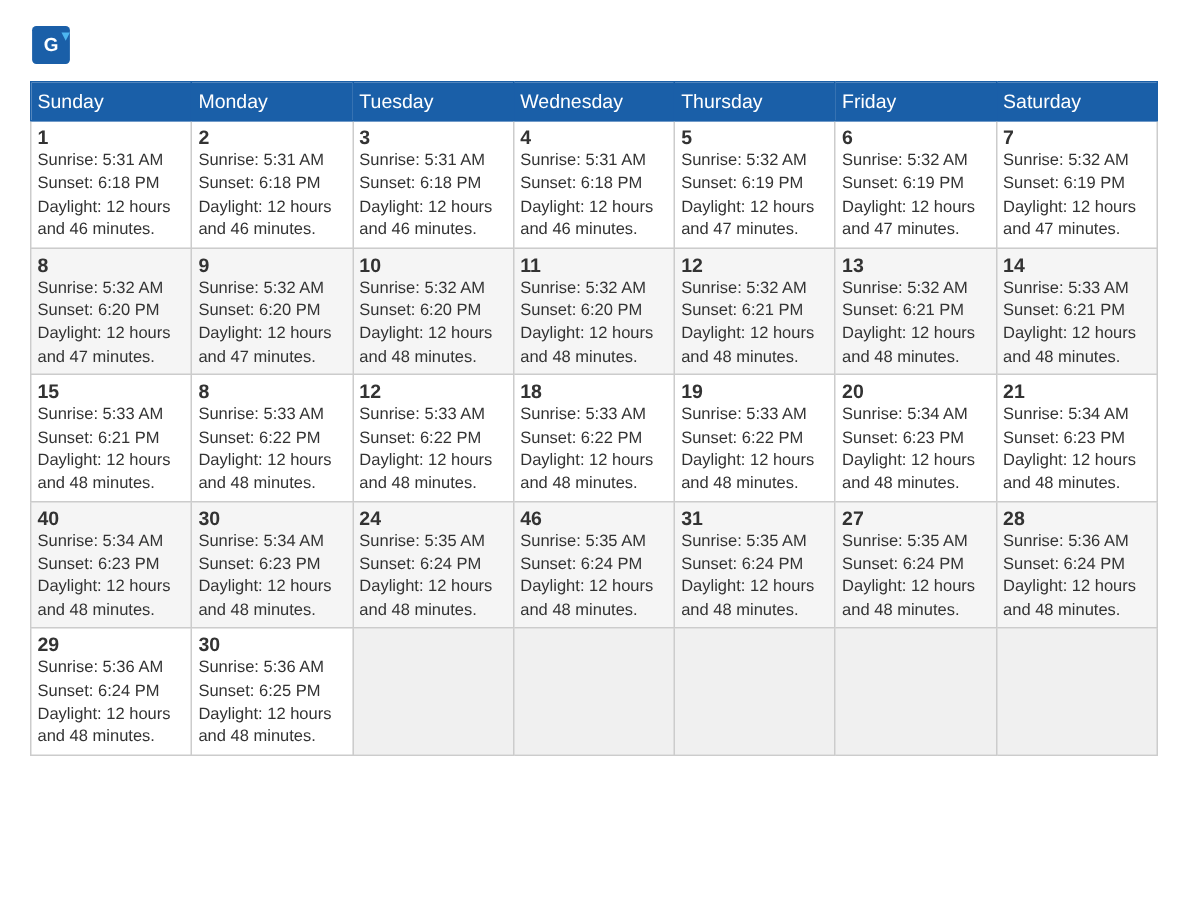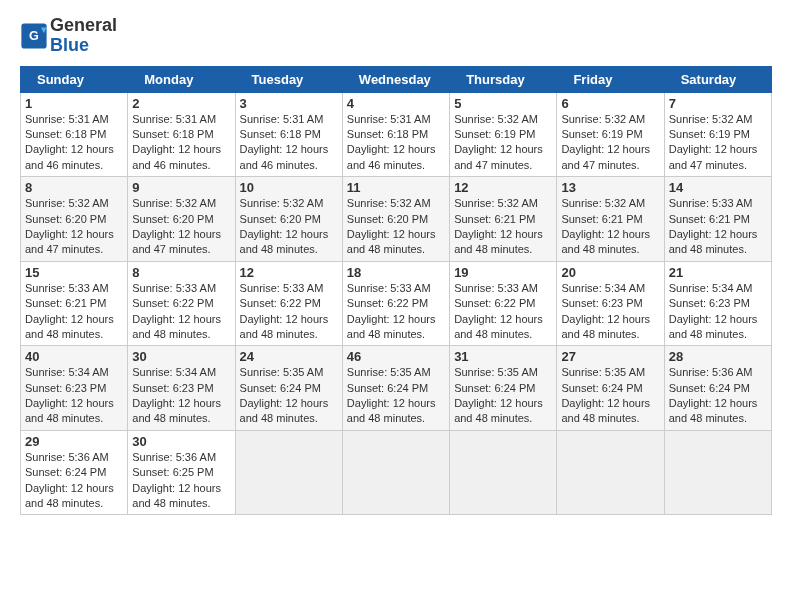--- a/index.html
+++ b/index.html
@@ -43,22 +43,22 @@
     }
     table {
       width: 100%;
       border-collapse: collapse;
       table-layout: fixed;
     }
     thead th {
       background: #1a5fa8;
       color: #fff;
       font-size: 13px;
-      font-weight: bold;
-      padding: 5px 16px;
+      font-weight: normal;
+      padding: 5px 4px;
       text-align: left;
       border: 1px solid #1a5fa8;
     }
     tbody td {
       border: 1px solid #ccc;
       vertical-align: top;
       padding: 3px 4px;
       font-size: 10px;
       color: #333;
       height: 80px;
@@ -86,24 +86,20 @@
 <body>
 
 <div class="container">
   <div class="header">
     <div class="logo">
       <svg class="logo-icon" viewBox="0 0 40 40">
         <rect x="2" y="2" width="36" height="36" rx="4" fill="#1a5fa8"></rect>
         <text x="20" y="26" text-anchor="middle" fill="white" font-size="18" font-weight="bold" font-family="Arial">G</text>
         <polygon points="30,8 38,8 34,16" fill="#4db6f0"></polygon>
       </svg>
-      <div>
-        <div style="font-size:18px;font-weight:bold;color:#333;line-height:1.1;">General</div>
-        <div style="font-size:18px;font-weight:bold;color:#1a5fa8;line-height:1.1;">Blue</div>
-      </div>
     </div>
     <div class="title-block">
       <div class="month-title"></div>
       <div class="location"></div>
     </div>
   </div>
 
   <table>
     <thead>
       <tr id="thead-row">

